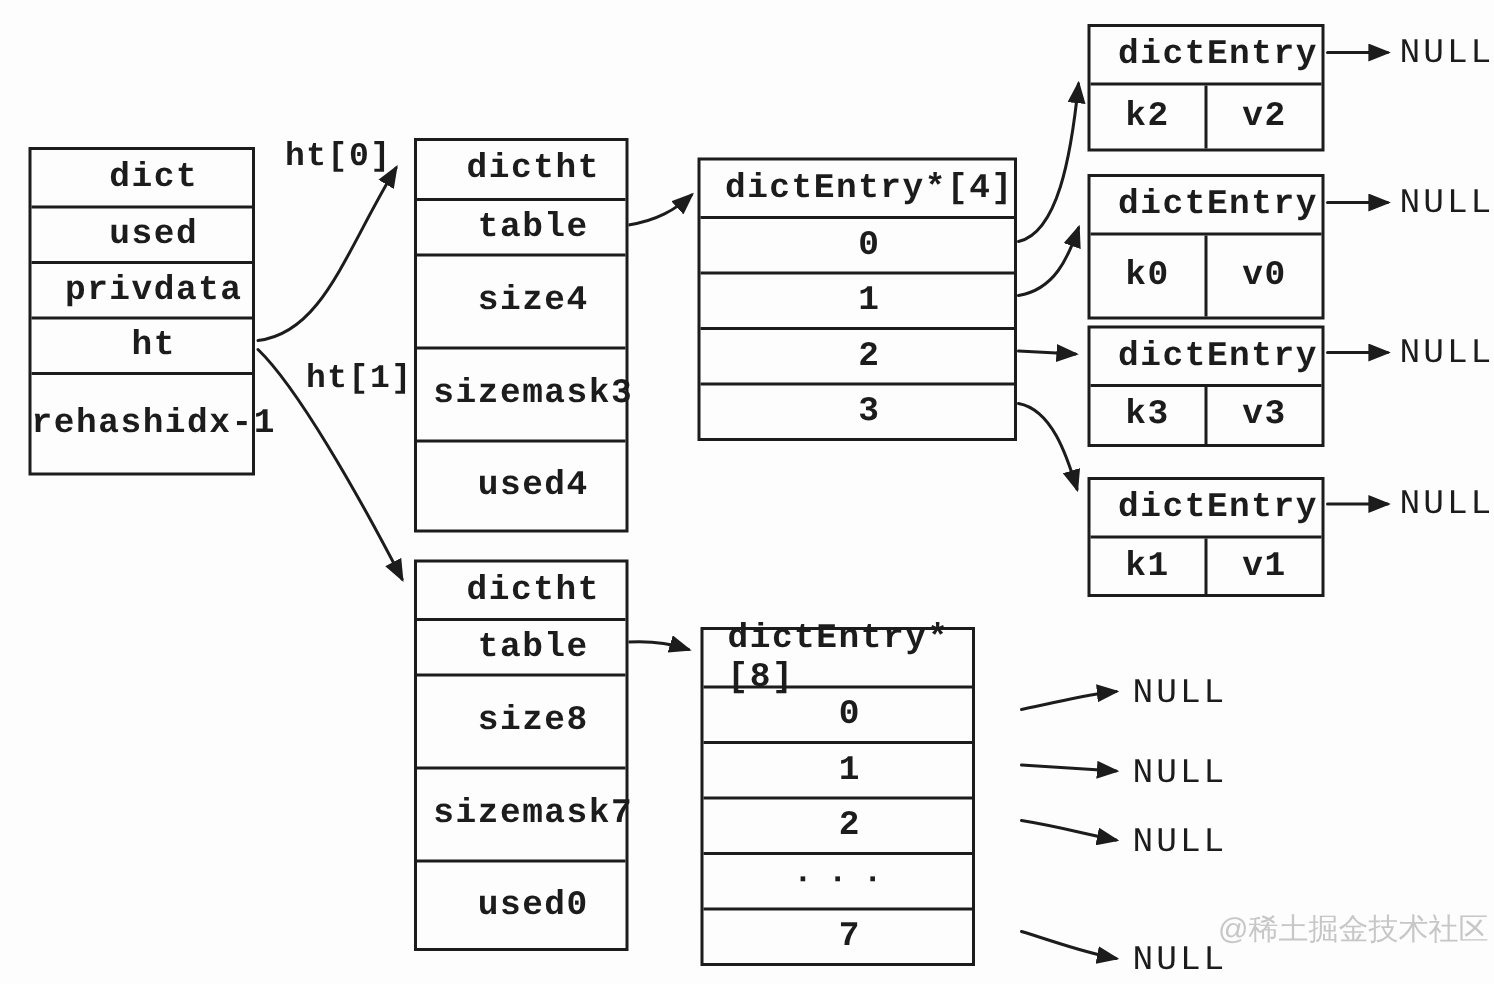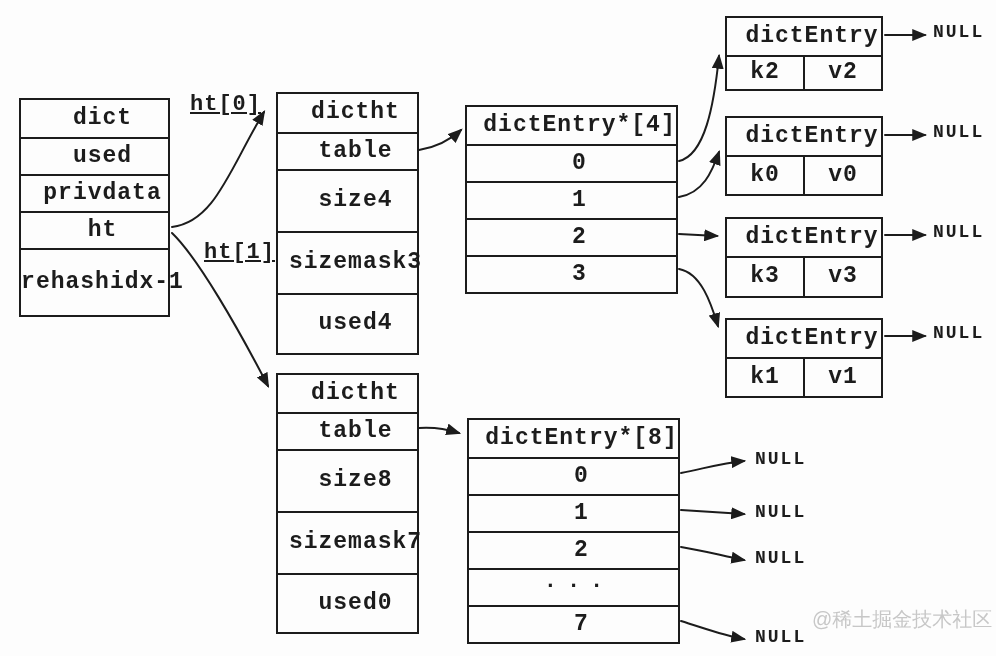--- a/index.html
+++ b/index.html
@@ -11,22 +11,22 @@
   .struct{position:absolute;border:2px solid #1c1c1c;background:#fdfdfd;box-sizing:border-box;}
   .cell{
     border-top:2px solid #1c1c1c;display:flex;align-items:center;justify-content:center;
     font-size:23px;font-weight:bold;line-height:1.1;letter-spacing:1px;box-sizing:border-box;padding-left:16px;
   }
   .cell:first-child{border-top:none;}
   .twoline{flex-direction:row;}
   .kvrow{display:flex;align-items:stretch;padding:0;}
   .kcell,.vcell{flex:1;display:flex;align-items:center;justify-content:center;}
   .vcell{border-left:2px solid #1c1c1c;}
-  .float-label{position:absolute;font-size:22px;font-weight:bold;letter-spacing:1px;white-space:nowrap;text-decoration:underline;}
-  .null-label{position:absolute;font-size:18px;font-weight:bold;letter-spacing:2px;white-space:nowrap;}
+  .float-label{position:absolute;font-size:22px;font-weight:bold;letter-spacing:1px;white-space:nowrap;}
+  .null-label{position:absolute;font-size:23px;font-weight:normal;letter-spacing:2px;white-space:nowrap;}
   .dots{letter-spacing:10px;font-size:22px;padding-left:10px;}
   .watermark{
     position:absolute;left:812px;top:606px;font-size:20px;font-weight:normal;
     color:#c7c7c7;letter-spacing:0;font-family:"Liberation Sans","DejaVu Sans",sans-serif;
   }
 </style>
 </head>
 <body>
 
 <div class="canvas">
@@ -106,41 +106,41 @@
   </div>
 
   <div class="struct" style="left:465px;top:105px;width:213px;">
     <div class="cell" style="height:37px">dictEntry*[4]</div>
     <div class="cell" style="height:37px">0</div>
     <div class="cell" style="height:37px">1</div>
     <div class="cell" style="height:37px">2</div>
     <div class="cell" style="height:37px">3</div>
   </div>
 
-  <div class="struct" style="left:467px;top:418px;width:213px;">
+  <div class="struct" style="left:467px;top:418px;width:183px;">
     <div class="cell" style="height:37px">dictEntry*[8]</div>
     <div class="cell" style="height:37px">0</div>
     <div class="cell" style="height:37px">1</div>
     <div class="cell" style="height:37px">2</div>
     <div class="cell dots" style="height:37px">···</div>
     <div class="cell" style="height:37px">7</div>
   </div>
 
   <div class="struct" style="left:725px;top:16px;width:158px;">
     <div class="cell" style="height:37px">dictEntry</div>
-    <div class="cell kvrow" style="height:34px">
+    <div class="cell kvrow" style="height:44px">
       <span class="kcell">k2</span>
       <span class="vcell">v2</span>
     </div>
   </div>
   <div class="null-label" style="left:933px;top:22px;">NULL</div>
 
   <div class="struct" style="left:725px;top:116px;width:158px;">
     <div class="cell" style="height:37px">dictEntry</div>
-    <div class="cell kvrow" style="height:39px">
+    <div class="cell kvrow" style="height:56px">
       <span class="kcell">k0</span>
       <span class="vcell">v0</span>
     </div>
   </div>
   <div class="null-label" style="left:933px;top:122px;">NULL</div>
 
   <div class="struct" style="left:725px;top:217px;width:158px;">
     <div class="cell" style="height:37px">dictEntry</div>
     <div class="cell kvrow" style="height:40px">
       <span class="kcell">k3</span>

